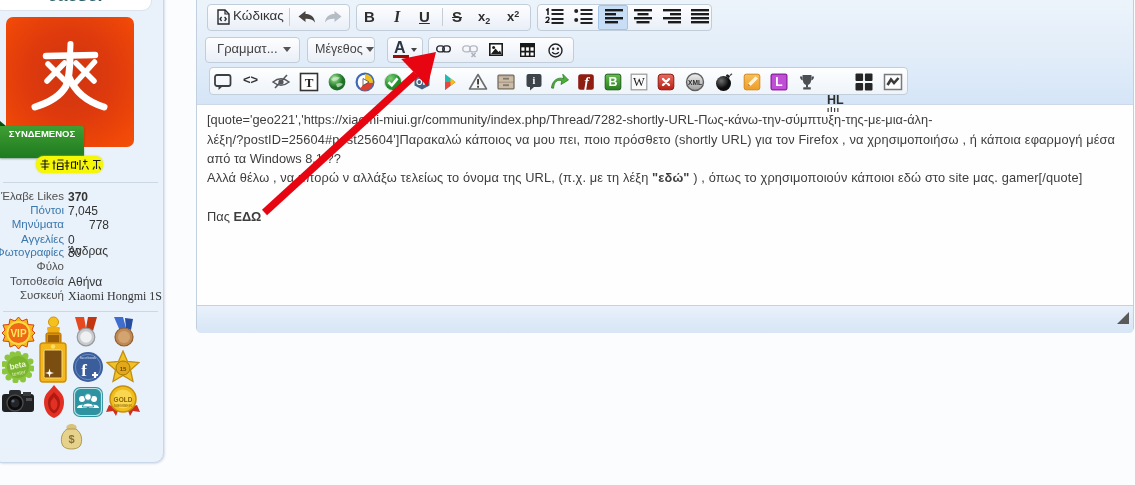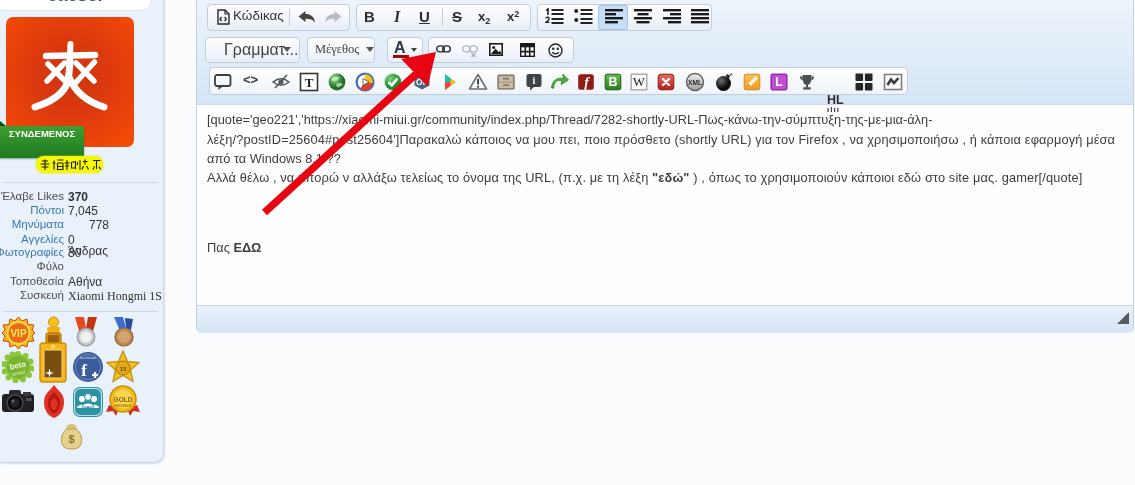--- a/index.html
+++ b/index.html
@@ -187,21 +187,21 @@
     </svg>
   </div>
 
   <div class="abs" id="editor">
     <div class="abs" id="toolbar"></div>
     <div class="abs" id="textarea">
       <div class="tl" style="top:7px;">[quote='geo221','https://xiaomi-miui.gr/community/index.php/Thread/7282-shortly-URL-Πως-κάνω-την-σύμπτυξη-της-με-μια-άλη-</div>
       <div class="tl" style="top:26.5px;letter-spacing:0.13px;">λέξη/?postID=25604#post25604']Παρακαλώ κάποιος να μου πει, ποιο πρόσθετο (shortly URL) για τον Firefox , να χρησιμοποιήσω , ή κάποια εφαρμογή μέσα</div>
       <div class="tl" style="top:45.5px;">από τα Windows 8.1 ??</div>
       <div class="tl" style="top:65px;letter-spacing:0.13px;">Αλλά θέλω , να μπορώ ν αλλάξω τελείως το όνομα της URL, (π.χ. με τη λέξη <b>"εδώ"</b> ) , όπως το χρησιμοποιούν κάποιοι εδώ στο site μας. gamer[/quote]</div>
-      <div class="tl" style="top:103.5px;margin-top:31px;">Πας <b>ΕΔΩ</b></div>
+      <div class="tl" style="top:103.5px;">Πας <b>ΕΔΩ</b></div>
     </div>
     <div class="abs" id="footer">
       <svg class="abs" style="right:3px;top:5px;" width="14" height="14">
           <polygon points="13,1 13,13 1,13" fill="#5a5a5a"></polygon>
         </svg>
     </div>
     <div id="toolrows">
 
       <div class="tgroup" style="left:10px;top:9px;width:141px;height:25px;"></div>
       <svg class="abs" style="left:20px;top:14px;" width="13" height="16" viewBox="0 0 13 16">
@@ -277,24 +277,24 @@
       <svg class="abs" style="left:494px;top:14px;" width="19" height="15" viewBox="0 0 19 15">
         <g fill="#1b1b1b">
             <rect x="0" y="0" width="18" height="2.4"></rect>
             <rect x="0" y="4" width="18" height="2.4"></rect>
             <rect x="0" y="8" width="18" height="2.4"></rect>
             <rect x="0" y="12" width="18" height="2.4"></rect>
           </g>
       </svg>
 
       <div class="tgroup" style="left:8px;top:42px;width:93px;height:24px;"></div>
-      <div class="abs" style="left:20px;top:46px;font-size:16px;color:#444;margin-left:7px;">Γραμματ...</div>
+      <div class="abs" style="left:20px;top:46px;font-size:13px;color:#444;">Γραμματ...</div>
       <div class="abs" style="left:86px;top:52px;width:0;height:0;border-left:4px solid transparent;border-right:4px solid transparent;border-top:5px solid #555;"></div>
       <div class="tgroup" style="left:110px;top:42px;width:66px;height:24px;"></div>
-      <div class="abs" style="left:118px;top:47px;font-size:12.5px;color:#444;font-family:Liberation Serif, serif;">Μέγεθος</div>
+      <div class="abs" style="left:118px;top:47px;font-size:12.5px;color:#444;">Μέγεθος</div>
       <div class="abs" style="left:169px;top:52px;width:0;height:0;border-left:4px solid transparent;border-right:4px solid transparent;border-top:5px solid #555;"></div>
       <div class="tgroup" style="left:190px;top:42px;width:34px;height:24px;"></div>
       <div class="abs" style="left:197px;top:44px;font-size:16px;font-weight:bold;color:#2e3642;">A</div>
       <div class="abs" style="left:196px;top:60px;width:16px;height:3px;background:#9b0d00;"></div>
       <div class="abs" style="left:214px;top:53px;width:0;height:0;border-left:3.5px solid transparent;border-right:3.5px solid transparent;border-top:4.5px solid #444;"></div>
       <div class="tgroup" style="left:231px;top:42px;width:144px;height:24px;"></div>
       <svg class="abs" style="left:239px;top:50px;" width="15" height="8" viewBox="0 0 15 8">
         <rect x="0.7" y="0.9" width="7.6" height="6" rx="3" fill="none" stroke="#26292e" stroke-width="1.4"></rect>
         <rect x="6.7" y="0.9" width="7.6" height="6" rx="3" fill="none" stroke="#26292e" stroke-width="1.4"></rect>
       </svg>

